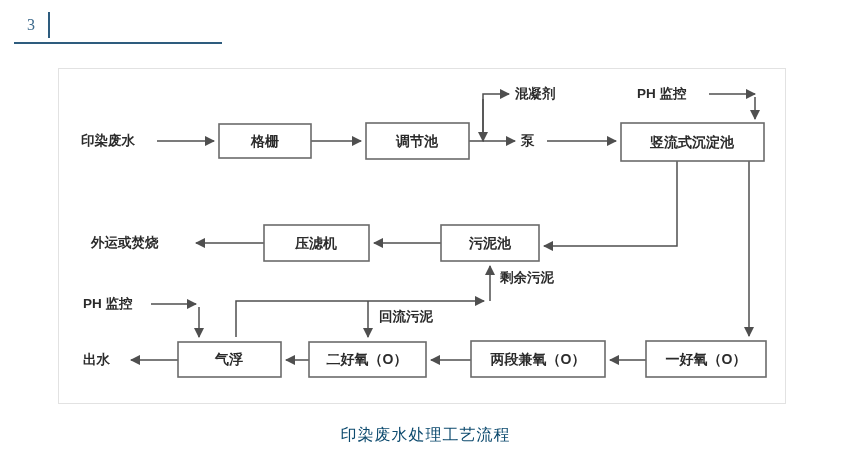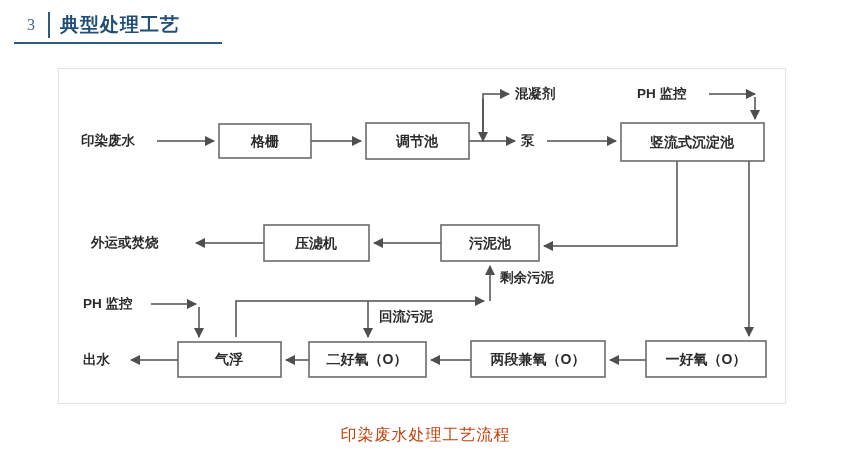--- a/index.html
+++ b/index.html
@@ -71,21 +71,21 @@
   }
 
   
   #figure-caption {
     position: absolute;
     left: 0;
     top: 425px;
     width: 851px;
     text-align: center;
     font-size: 16px;
-    color: #c2410c;
+    color: #0c4a6e;
     letter-spacing: 1px;
     font-family: "Liberation Sans", "DejaVu Sans", sans-serif;
   }
 
   
   .node-rect {
     fill: #ffffff;
     stroke: #6b6b6b;
     stroke-width: 1.6;
   }
@@ -109,21 +109,20 @@
     stroke-width: 1.5;
     fill: none;
   }
 </style>
 </head>
 <body>
 
 <div id="section-header">
   <div id="section-number">3</div>
   <div id="section-divider"></div>
-  <div id="section-title">典型处理工艺</div>
 </div>
 
 <div id="diagram-frame">
   <svg id="flow-svg" viewBox="0 0 728 336">
     <defs>
       <marker id="arrow" viewBox="0 0 10 10" refX="9" refY="5" markerWidth="7" markerHeight="7" orient="auto-start-reverse">
         <path d="M 0 0 L 10 5 L 0 10 z" fill="#4f4f4f"></path>
       </marker>
     </defs>
 

